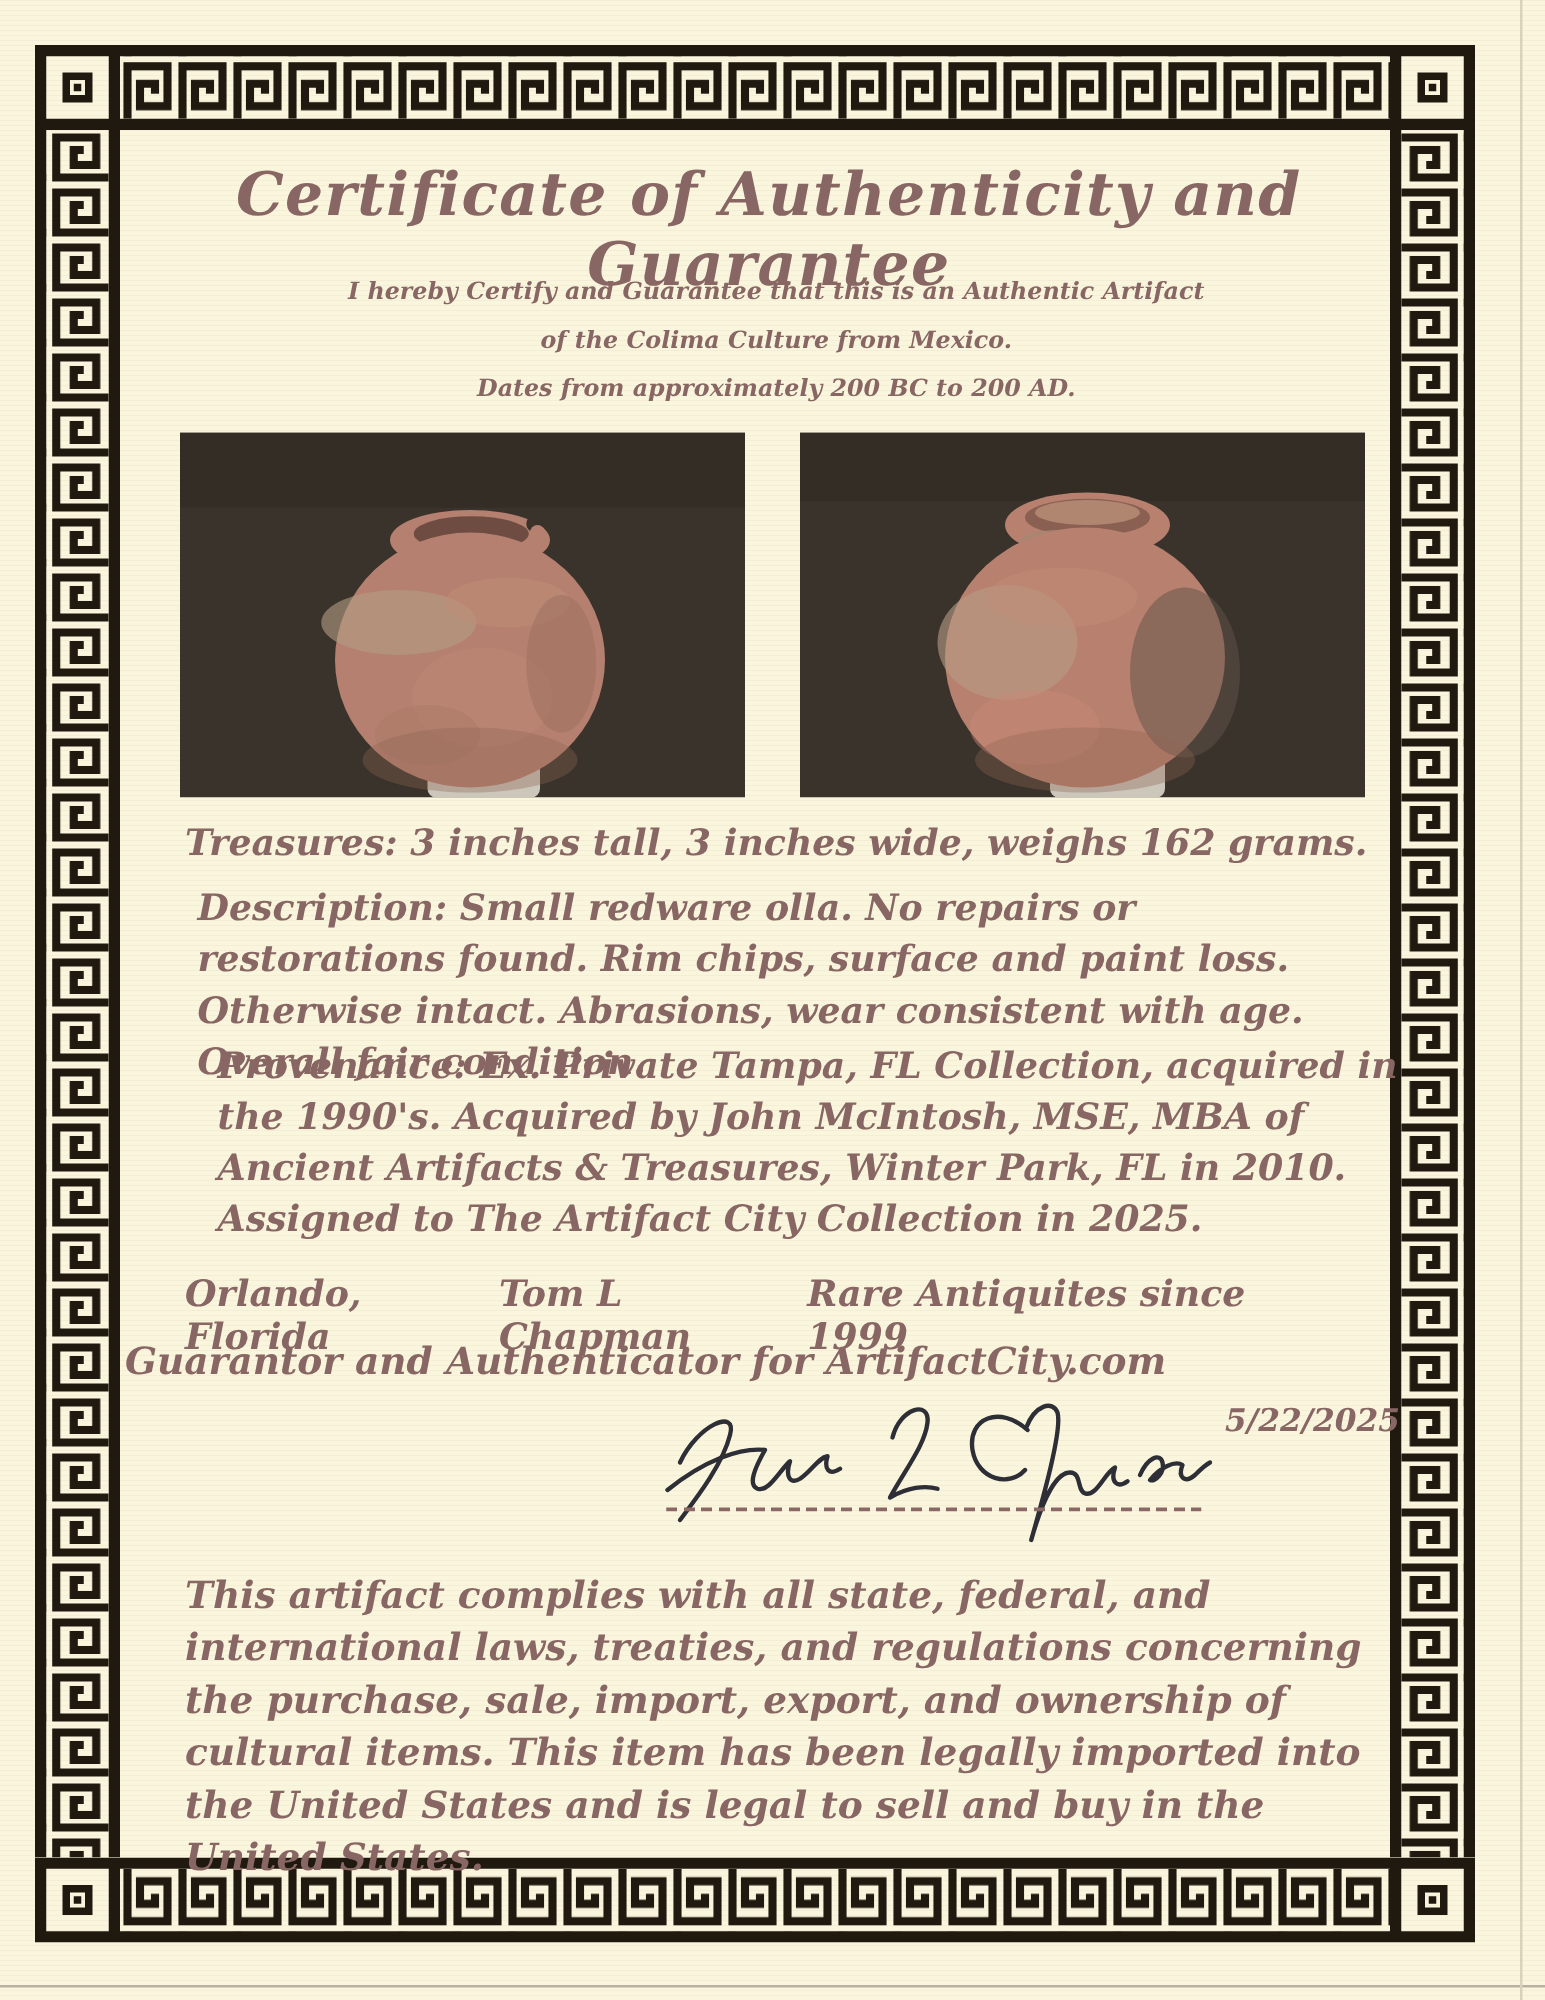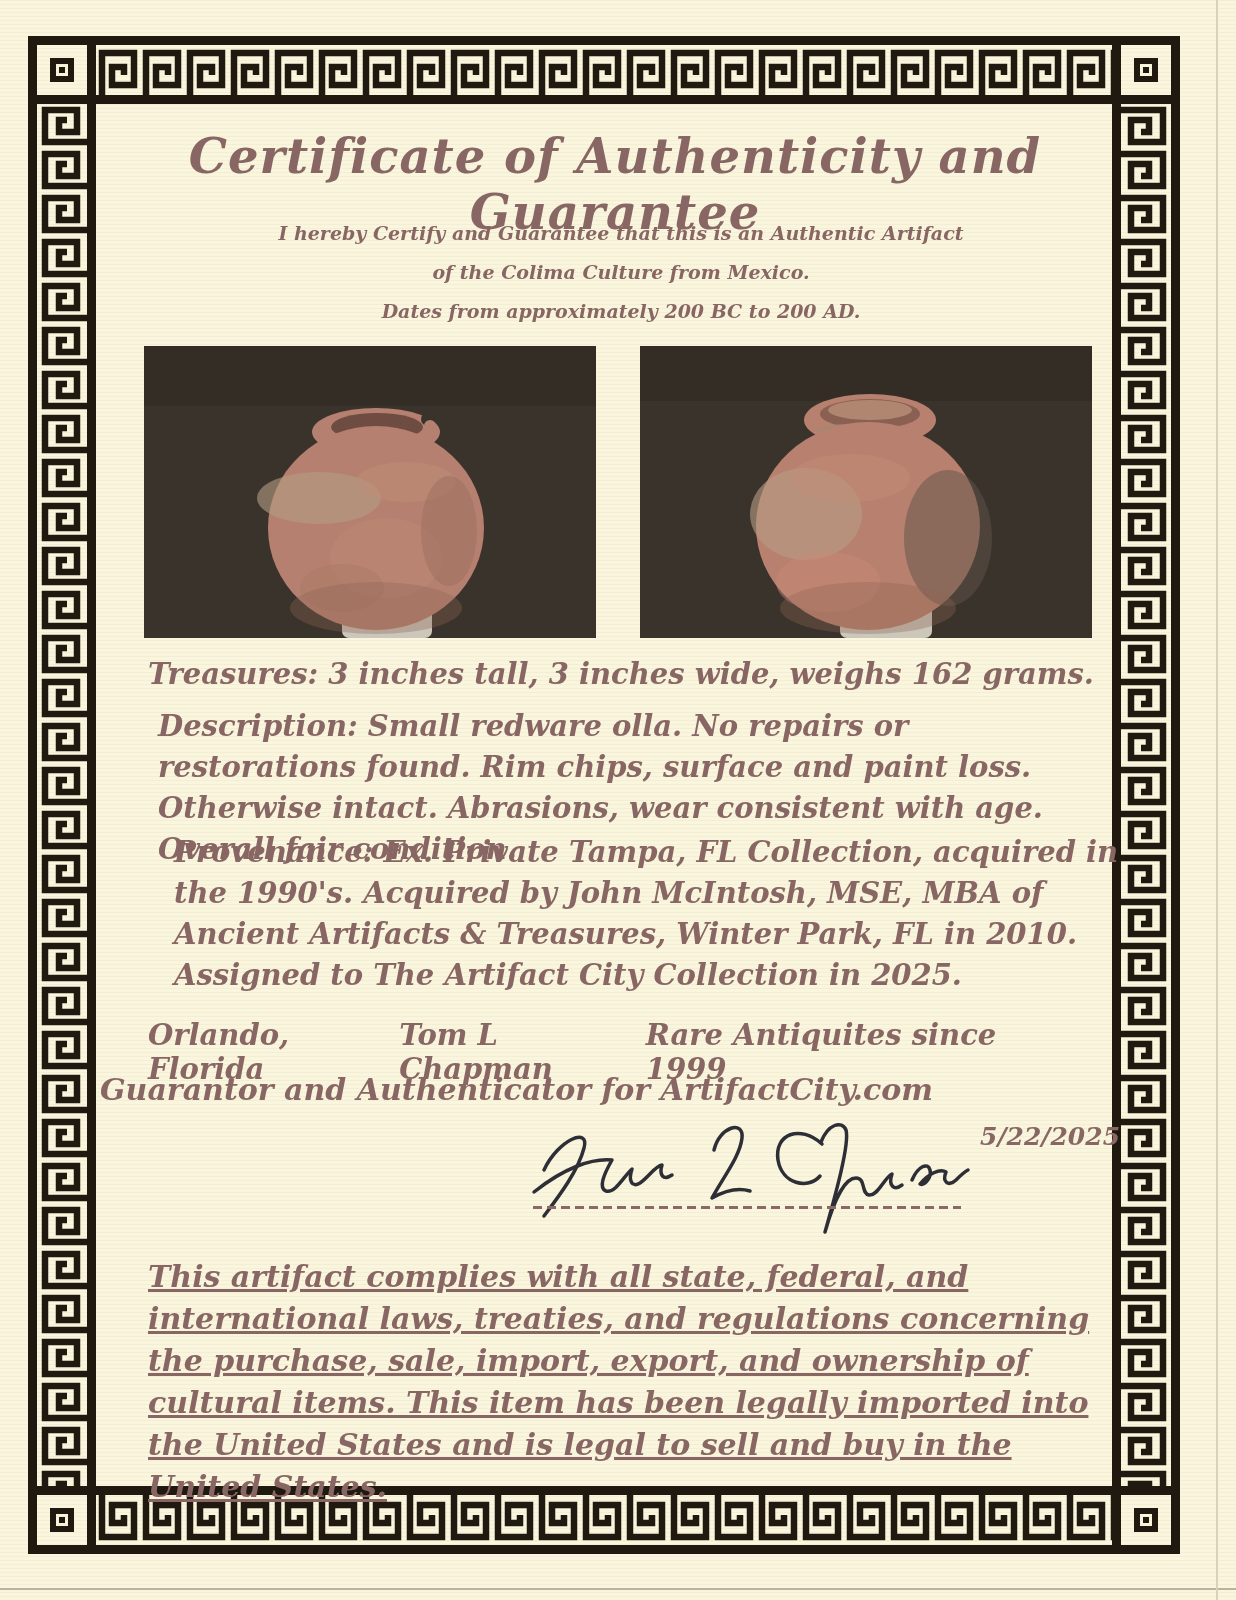--- a/index.html
+++ b/index.html
@@ -54,21 +54,21 @@
   .sig-svg{left:528px;top:1112px;}
   .sig-line{
     left:533px;top:1206px;width:428px;height:3px;
     background:repeating-linear-gradient(90deg,#8a6866 0px,#8a6866 9px,rgba(0,0,0,0) 9px,rgba(0,0,0,0) 14px);
   }
   .sig-date{
     left:980px;top:1122px;font-size:25px;font-weight:bold;font-style:italic;
   }
   .legal{
     left:148px;width:958px;top:1256px;
-    font-size:30px;font-weight:bold;font-style:italic;line-height:42px;text-decoration:underline;
+    font-size:30px;font-weight:bold;font-style:italic;line-height:42px;
   }
   .scan-edge-h{left:0;right:0;top:1588px;height:2px;background:#b7b2a2;}
   .scan-edge-v{top:0;bottom:0;left:1216px;width:2px;background:#d8d2bc;}
 </style>
 </head>
 <body>
 
 <div class="page">
 
   <svg class="abs c-tl" width="68" height="68" viewBox="0 0 68 68">

